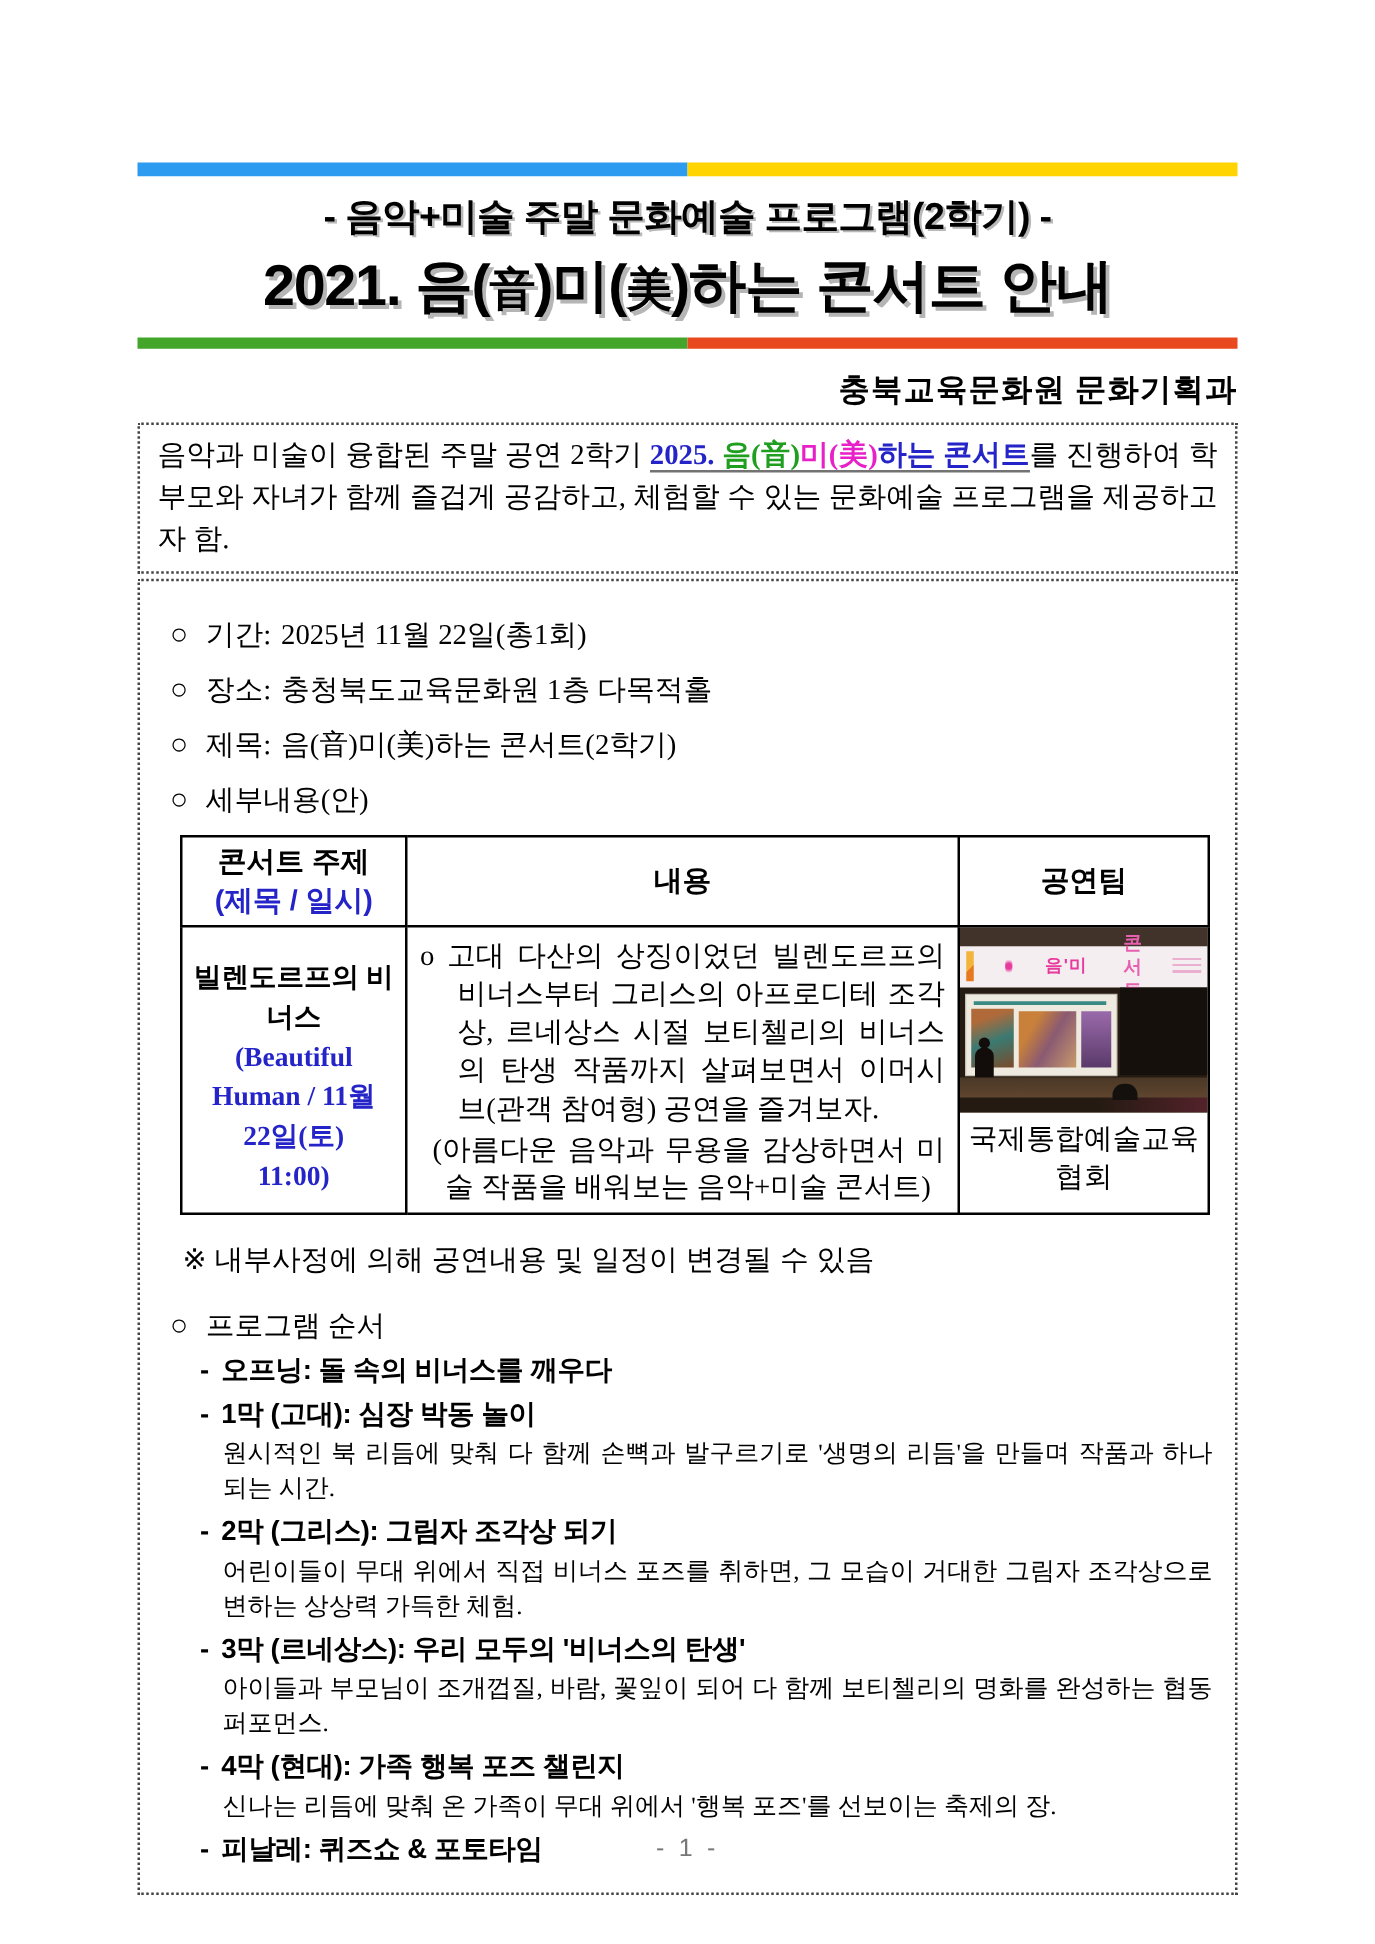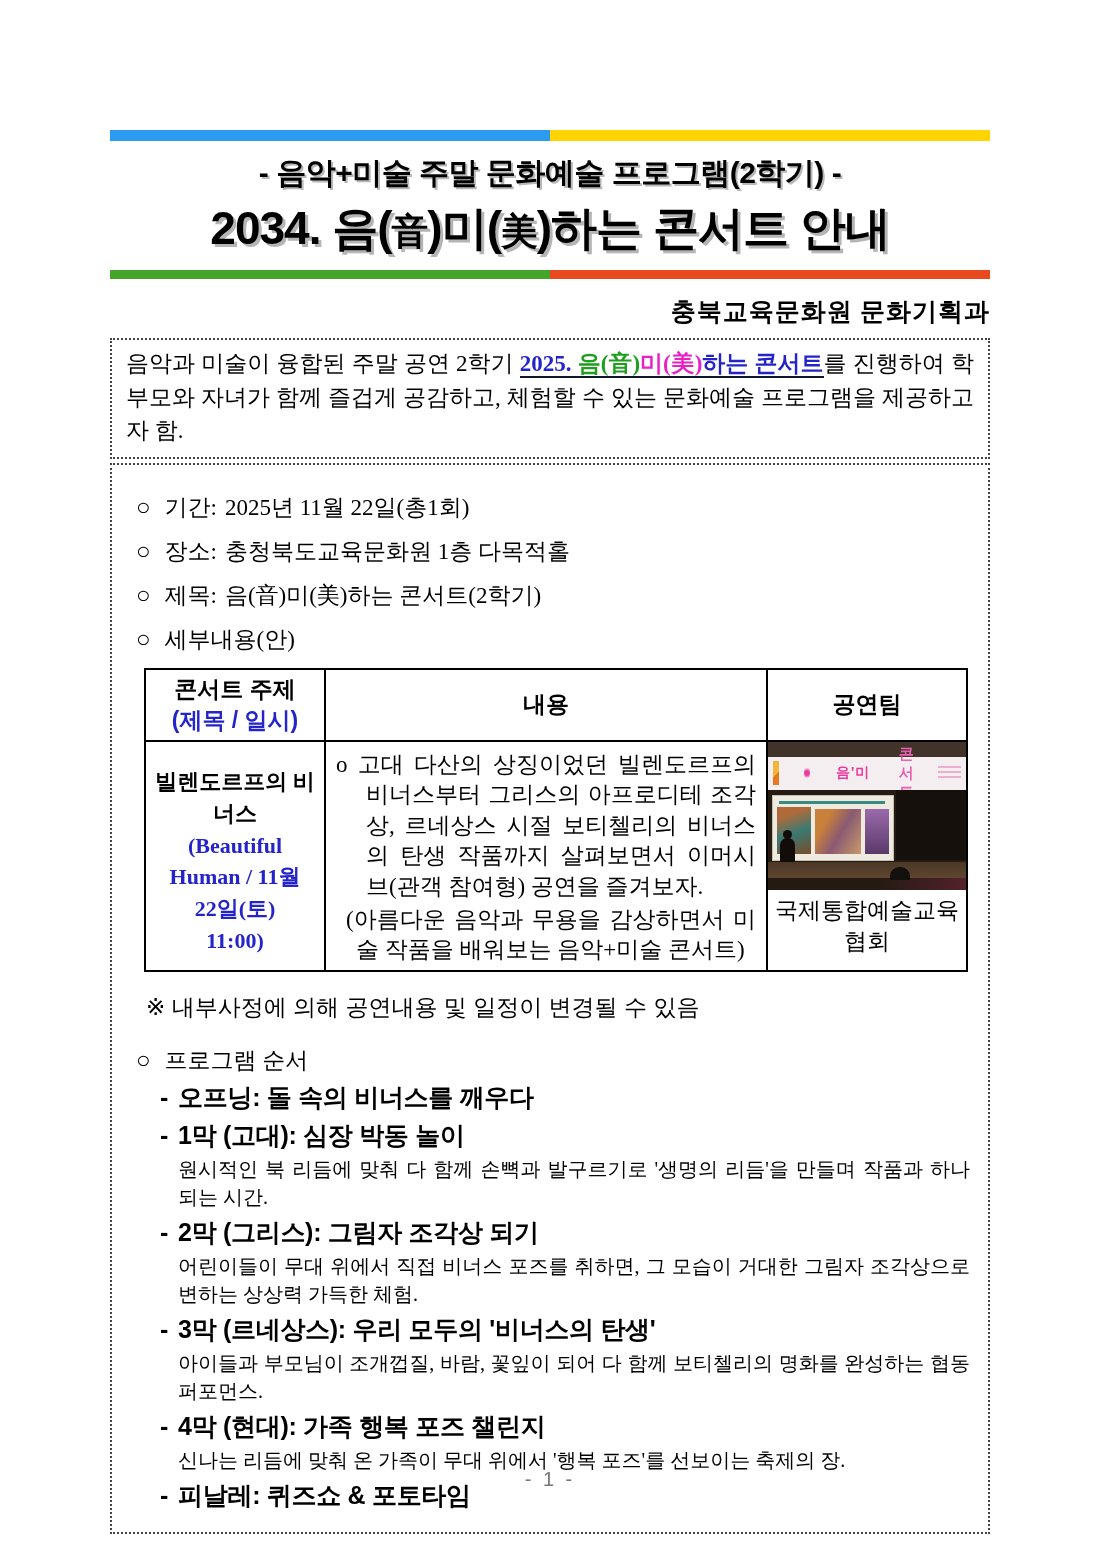--- a/index.html
+++ b/index.html
@@ -33,21 +33,21 @@
   }
   .main-title .hanja { font-family:"Liberation Serif","DejaVu Serif",serif; font-weight:600; font-size:0.8em; }
   .dept {
     margin-top:16px; text-align:right; font-weight:bold; font-size:25px; letter-spacing:1px;
   }
   
   .intro-box {
     margin-top:10px; border:2px dotted #444; padding:7px 14px 9px 14px;
     font-size:23px; line-height:1.46; text-align:justify;
   }
-  .hl { font-weight:bold; border-bottom:2px solid #0f172a; }
+  .hl { font-weight:bold; border-bottom:2px solid #737373; }
   .hl-blue { color:#2424c8; }
   .hl-green { color:#1f9e1f; }
   .hl-magenta { color:#e820c8; }
   
   .main-box {
     margin-top:4px; border:2px dotted #444; padding:14px 16px 20px 20px;
   }
   .b-line { font-size:23px; margin:13px 0 13px 4px; }
   .b-line .b-circle { font-size:24px; margin-right:14px; }
   .b-line .b-label { margin-right:8px; }
@@ -101,41 +101,41 @@
     background:linear-gradient(#4a3826,#6e4f36); }
   .ph-seats { position:absolute; bottom:0; right:0; width:100%; height:12px;
     background:linear-gradient(90deg,#241a12 55%,#53222a); }
   .ph-head { position:absolute; bottom:10px; right:56px; width:20px; height:13px;
     background:#14100d; border-radius:9px 9px 0 0; }
   
   .note-line { font-family:"Liberation Sans","DejaVu Sans",sans-serif; font-size:23px; margin:20px 0 0 14px; }
   .prog-head { font-size:23px; margin:22px 0 4px 4px; }
   .prog-head .b-circle { font-size:24px; margin-right:14px; }
   .prog-title { font-family:"Liberation Sans","DejaVu Sans",sans-serif; font-weight:bold;
-    font-size:25px; margin:5px 0 0 28px; letter-spacing:-0.3px; }
+    font-size:22px; margin:5px 0 0 28px; letter-spacing:-0.3px; }
   .prog-title .dash { margin-right:10px; }
   .prog-desc { font-size:20px; line-height:1.4; margin:3px 2px 0 46px; text-align:justify; }
   
   .footer { position:absolute; top:1468px; left:0; width:100%; text-align:center;
     color:#777; font-size:20px; letter-spacing:3px;
     font-family:"Liberation Sans","DejaVu Sans",sans-serif; }
 </style>
 </head>
 <body>
 
 <div class="page">
 
   <div class="bar bar-top">
     <div class="half-l"></div>
     <div class="half-r"></div>
   </div>
 
   <div class="subtitle">- 음악+미술 주말 문화예술 프로그램(2학기) -</div>
 
-  <div class="main-title"><span>2034. 음(</span><span class="hanja">音</span><span>)미(</span><span class="hanja">美</span><span>)하는 콘서트 안내</span></div>
+  <div class="main-title"><span>2021. 음(</span><span class="hanja">音</span><span>)미(</span><span class="hanja">美</span><span>)하는 콘서트 안내</span></div>
 
   <div class="bar bar-bottom">
     <div class="half-l"></div>
     <div class="half-r"></div>
   </div>
 
   <div class="dept">충북교육문화원 문화기획과</div>
 
   <div class="intro-box">
     <p class="intro-text"><span>음악과 미술이 융합된 주말 공연 2학기 </span><span class="hl"><span class="hl-blue">2025.</span> <span class="hl-green">음(音)</span><span class="hl-magenta">미(美)</span><span class="hl-blue">하는 콘서트</span></span><span>를 진행하여 학부모와 자녀가 함께 즐겁게 공감하고, 체험할 수 있는 문화예술 프로그램을 제공하고자 함.</span></p>

